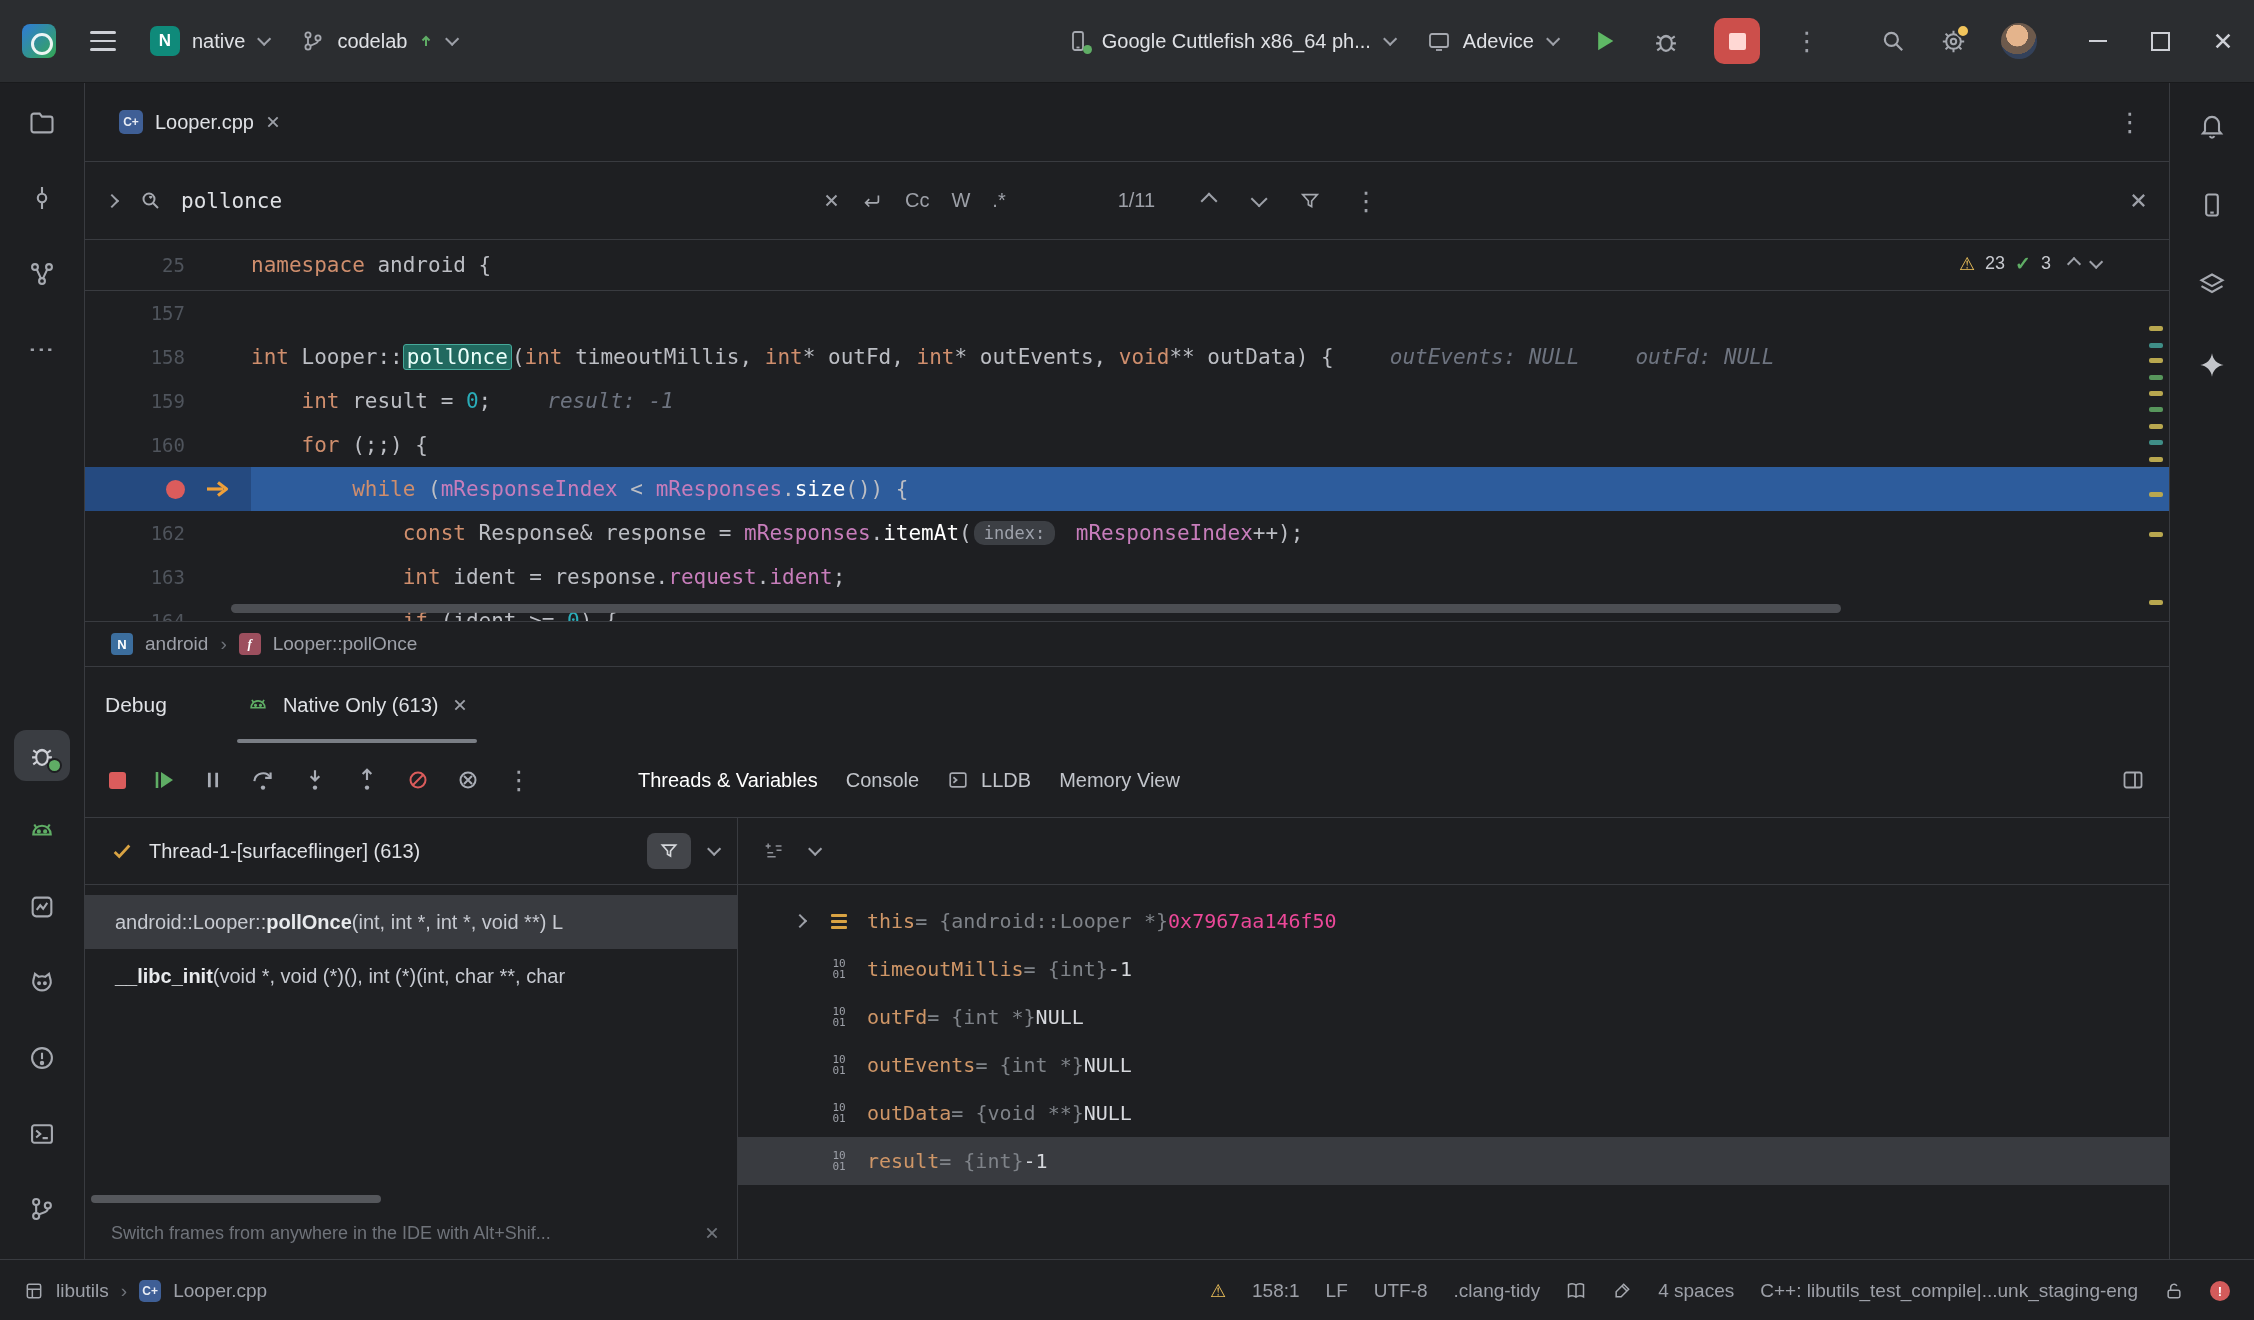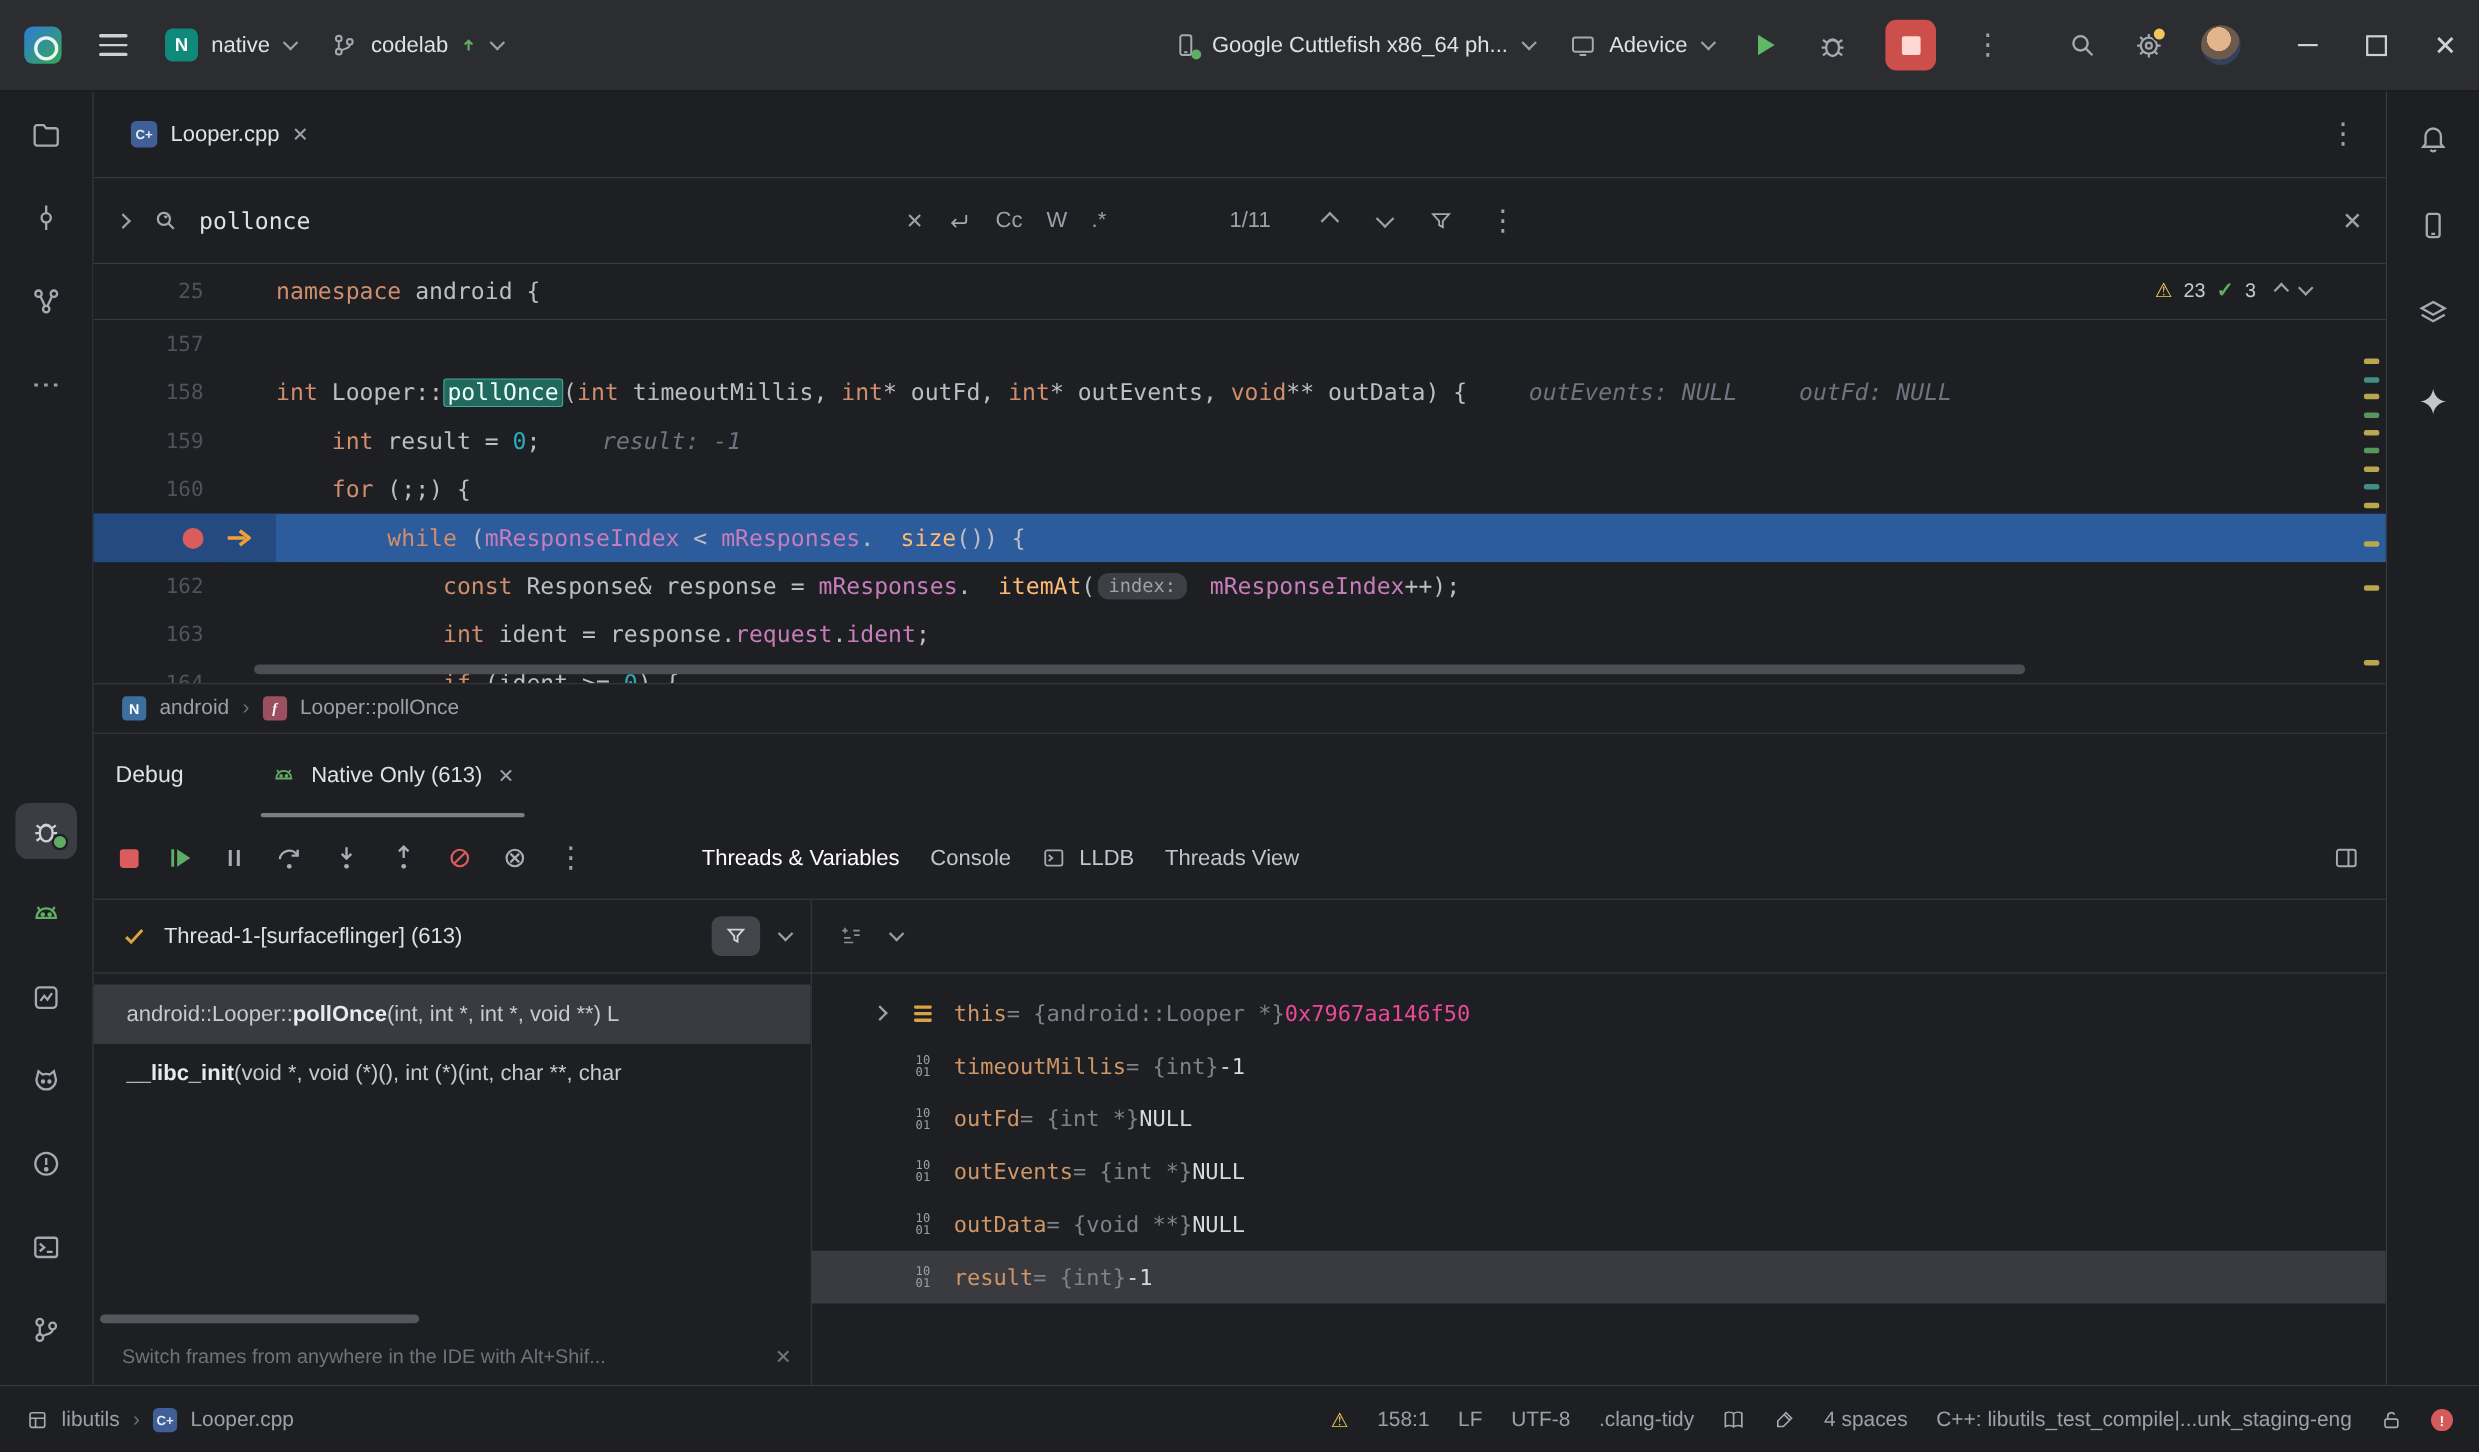--- a/index.html
+++ b/index.html
@@ -64,21 +64,21 @@
   .code-line{height:44px;display:flex;align-items:center;}
   .code-line.sticky{height:50px;border-bottom:1px solid #393b40;background:#1e1f22;position:relative;z-index:2;}
   .ln-num{width:100px;flex:none;display:flex;align-items:center;justify-content:flex-end;padding-right:16px;color:#4f545c;font-size:19px;font-family:"DejaVu Sans Mono",monospace;height:100%;}
   .ln-mark{width:46px;flex:none;display:flex;align-items:center;padding-left:4px;height:100%;}
   .code-text{white-space:pre;font-family:"DejaVu Sans Mono",monospace;font-size:21px;display:flex;align-items:center;}
   .code-text span{white-space:pre;}
   .tk-kw{color:#cf8e6d;}
   .tk-pl{color:#bcbec4;}
   .tk-num{color:#2aacb8;}
   .tk-field{color:#c77dbb;}
-  .tk-fn{color:#fdba74;margin-left:24px;}
+  .tk-fn{color:#ffffff;}
   .tk-match{background:#21695f;border:1px solid #46a99a;border-radius:3px;padding:0 3px;color:#eafffa;}
   .tk-chip{background:#3c3f44;color:#9ea2ab;border-radius:10px;padding:2px 10px;font-size:17px;margin:0 8px 0 2px;}
   .dbg-hint{color:#6e7480;font-style:italic;margin-left:56px;}
   .code-line.exec{background:#2d5c9c;}
   .exec .ln-num,.exec .ln-mark{background:#254a80;}
   .bp-dot{width:19px;height:19px;border-radius:50%;background:#db5c5c;display:inline-block;}
   .inspect-widget{position:absolute;top:12px;right:70px;z-index:3;display:flex;align-items:center;gap:10px;font-size:18px;color:#c8cad0;}
   .warn-glyph{color:#f2c55c;font-size:18px;}
   .ok-glyph{color:#5fad65;font-size:19px;font-weight:bold;}
   #mark-strip{position:absolute;top:0;right:0;width:22px;bottom:0;z-index:3;}
@@ -541,21 +541,21 @@
           <span class="dbg-tabs">
             <span class="dbg-tab active">Threads &amp; Variables</span>
             <span class="dbg-tab">Console</span>
             <span class="dbg-tab">
               <svg width="22" height="22" viewBox="0 0 24 24" fill="none" stroke="#a6a9b0" stroke-width="1.8">
                 <rect x="3.5" y="4.5" width="17" height="15" rx="2"></rect>
                   <path d="M7 9l3.5 3L7 15"></path>
                 </svg>
               <span>LLDB</span>
             </span>
-            <span class="dbg-tab">Threads View</span>
+            <span class="dbg-tab">Memory View</span>
           </span>
 
           <span class="spacer"></span>
           <span class="ico">
             <svg width="24" height="24" viewBox="0 0 24 24" fill="none" stroke="#a6a9b0" stroke-width="1.8">
               <rect x="3.5" y="4.5" width="17" height="15" rx="2"></rect>
                 <path d="M14 4.5v15"></path>
               </svg>
           </span>
         </div>

